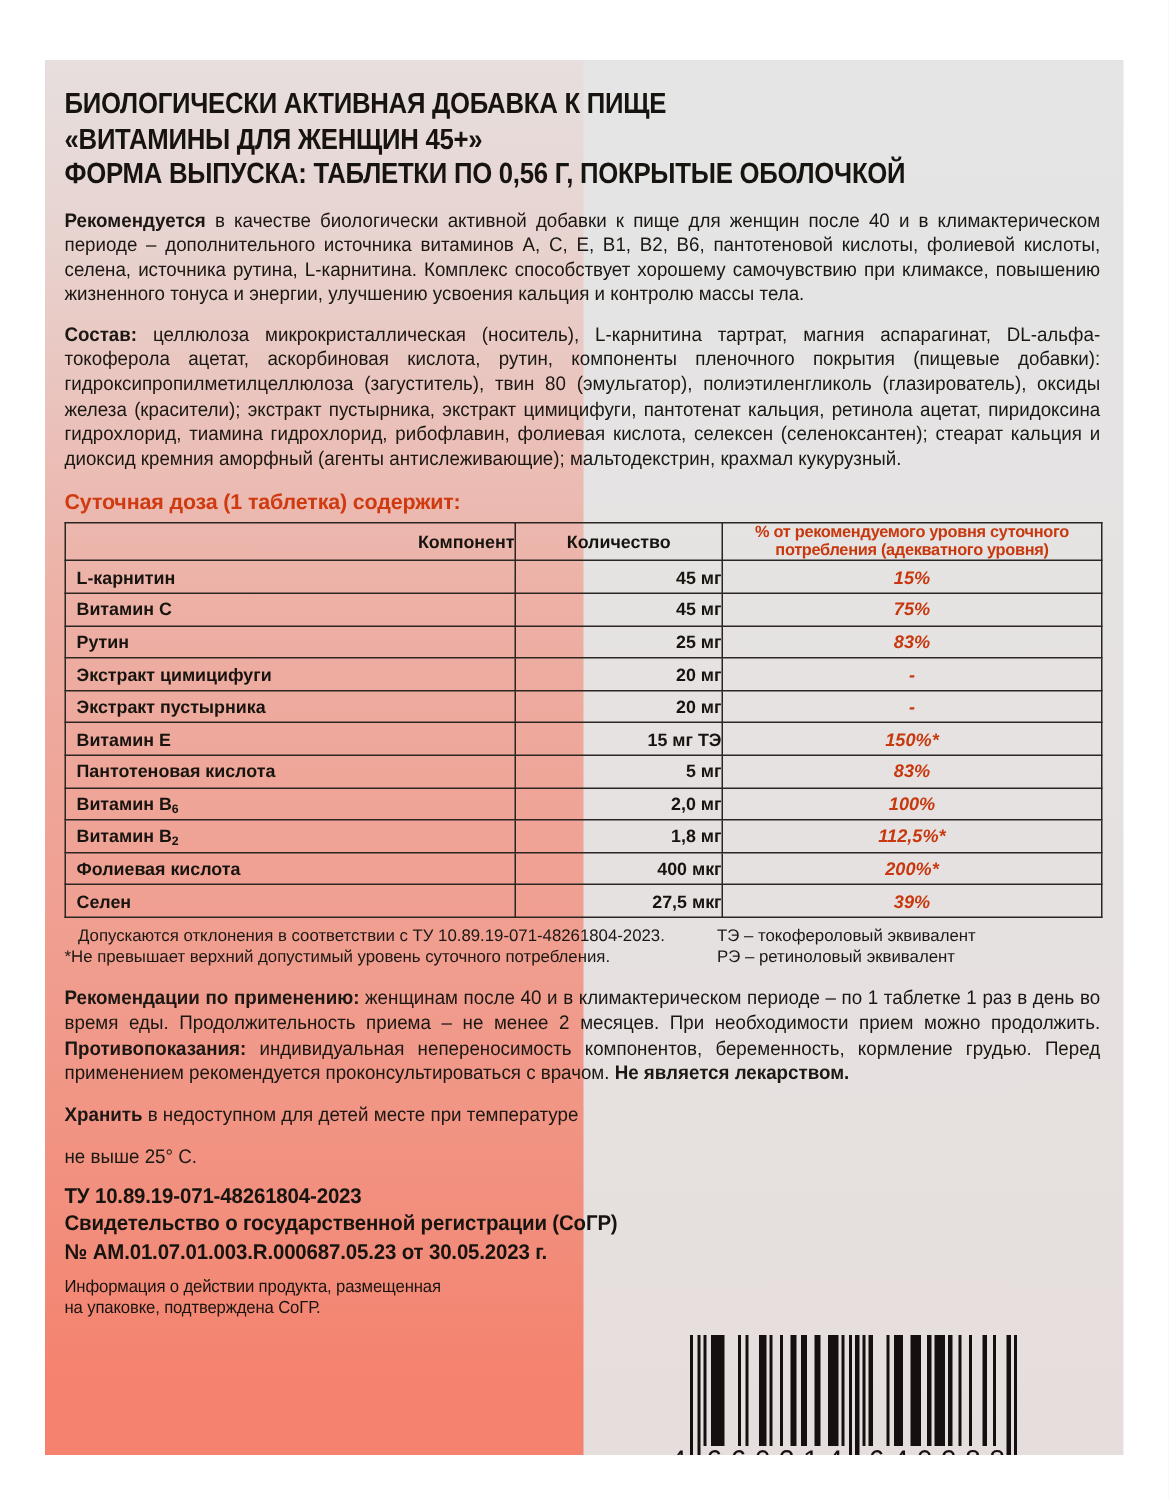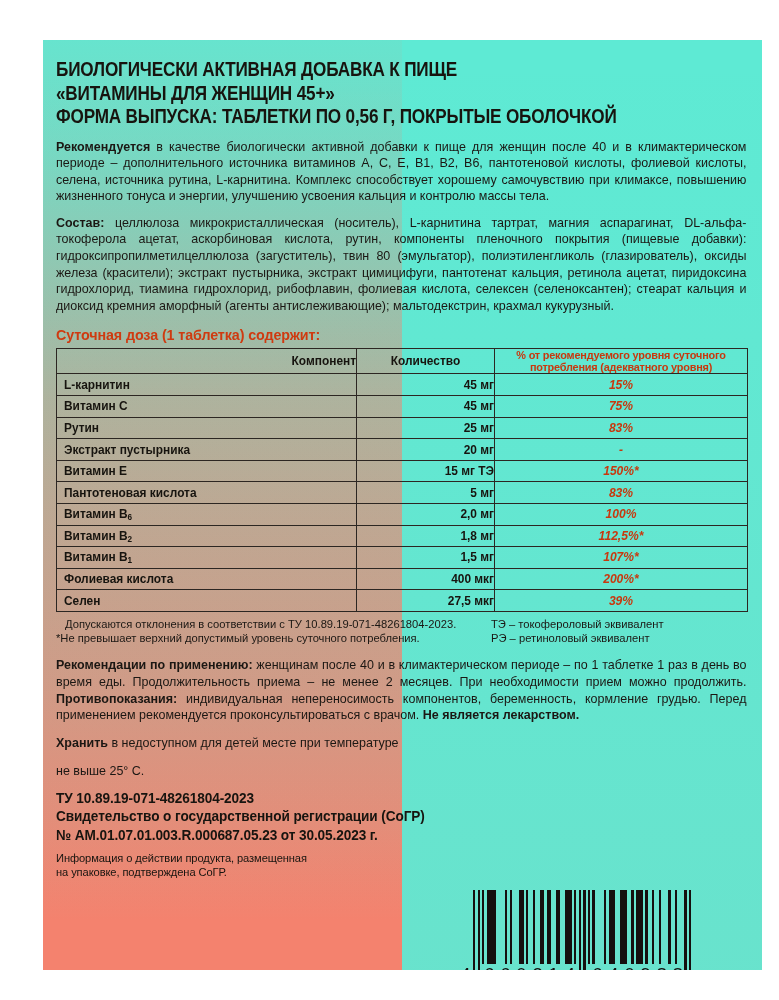--- a/index.html
+++ b/index.html
@@ -15,22 +15,21 @@
   }
 
   
   #package {
     position: absolute;
     left: 30px;
     top: 40px;
     width: 719px;
     height: 930px;
     overflow: hidden;
-    background: #5eead4;
-    margin-left: 13px;
+    background: #e5e5e5;
   }
   
   #tint {
     position: absolute;
     left: 0;
     top: 0;
     width: 359px;
     height: 100%;
     background: linear-gradient(to bottom,
         rgba(244,130,110,0.06) 0px,
@@ -232,20 +231,25 @@
             <td class="c-name">Витамин С</td>
             <td class="c-amt">45 мг</td>
             <td class="c-pct">75%</td>
           </tr>
           <tr>
             <td class="c-name">Рутин</td>
             <td class="c-amt">25 мг</td>
             <td class="c-pct">83%</td>
           </tr>
           <tr>
+            <td class="c-name">Экстракт цимицифуги</td>
+            <td class="c-amt">20 мг</td>
+            <td class="c-pct">-</td>
+          </tr>
+          <tr>
             <td class="c-name">Экстракт пустырника</td>
             <td class="c-amt">20 мг</td>
             <td class="c-pct">-</td>
           </tr>
           <tr>
             <td class="c-name">Витамин Е</td>
             <td class="c-amt">15 мг ТЭ</td>
             <td class="c-pct">150%*</td>
           </tr>
           <tr>
@@ -255,25 +259,20 @@
           </tr>
           <tr>
             <td class="c-name">Витамин В<sub>6</sub></td>
             <td class="c-amt">2,0 мг</td>
             <td class="c-pct">100%</td>
           </tr>
           <tr>
             <td class="c-name">Витамин В<sub>2</sub></td>
             <td class="c-amt">1,8 мг</td>
             <td class="c-pct">112,5%*</td>
-          </tr>
-          <tr>
-            <td class="c-name">Витамин В<sub>1</sub></td>
-            <td class="c-amt">1,5 мг</td>
-            <td class="c-pct">107%*</td>
           </tr>
           <tr>
             <td class="c-name">Фолиевая кислота</td>
             <td class="c-amt">400 мкг</td>
             <td class="c-pct">200%*</td>
           </tr>
           <tr>
             <td class="c-name">Селен</td>
             <td class="c-amt">27,5 мкг</td>
             <td class="c-pct">39%</td>

